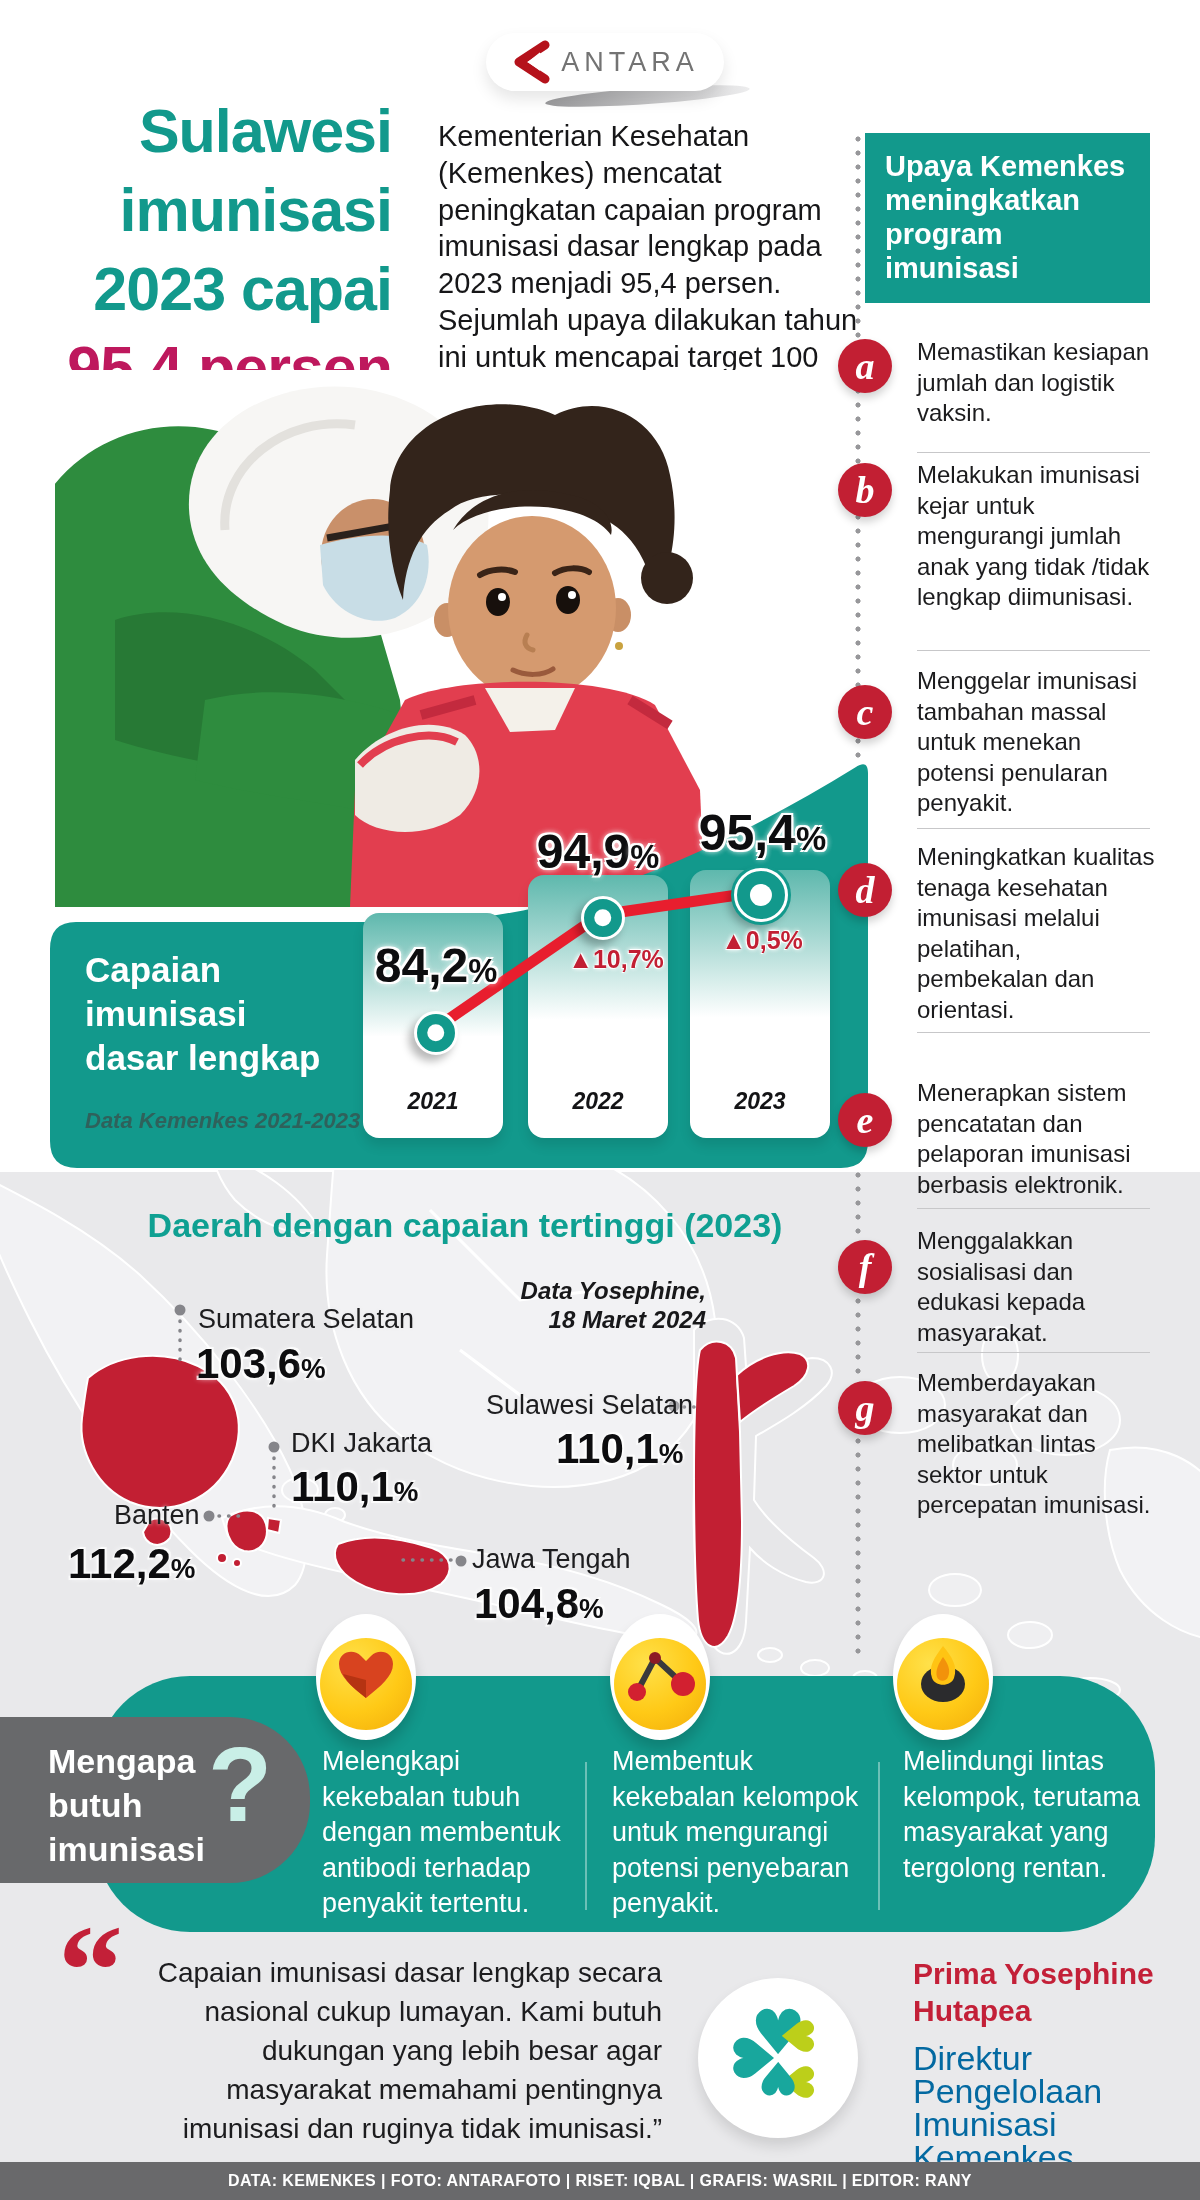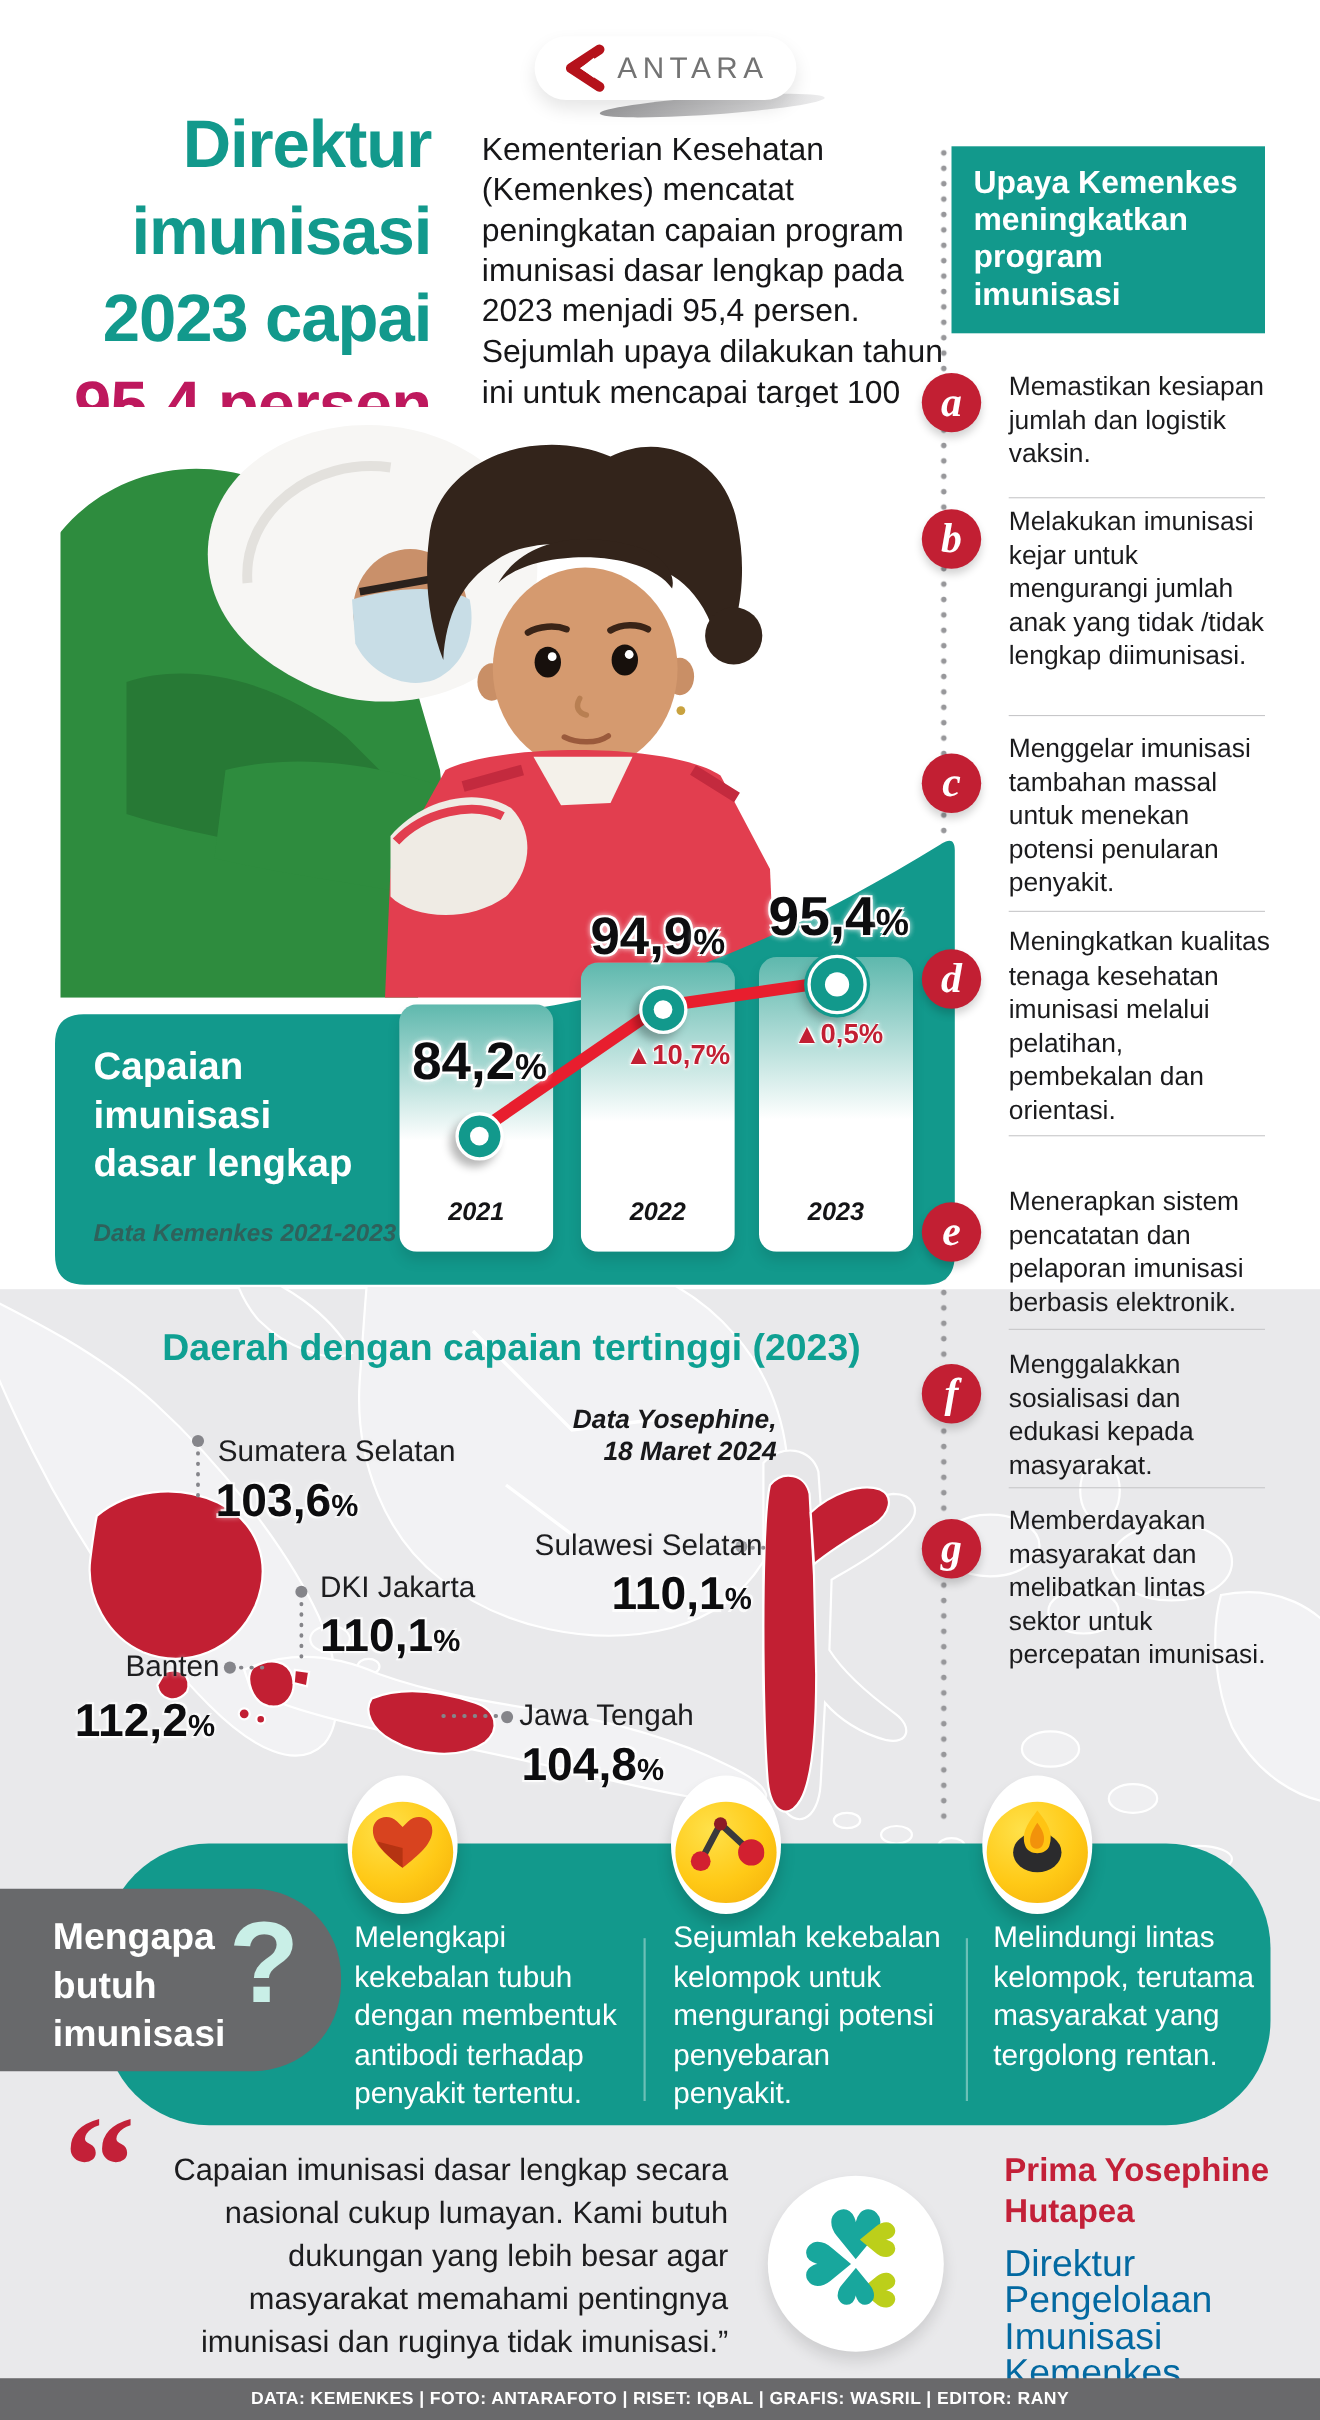--- a/index.html
+++ b/index.html
@@ -94,21 +94,21 @@
   <div class="logo-swoosh"></div>
   <div class="logo-pill">
     <svg width="40" height="44" viewBox="0 0 40 44">
       <path d="M34,5 L8,22 L34,39" fill="none" stroke="#B5121B" stroke-width="9" stroke-linejoin="round" stroke-linecap="round"></path>
       <path d="M30,14 L20,22 L30,29" fill="none" stroke="#ffffff" stroke-width="4"></path>
     </svg>
     <span class="logo-text">ANTARA</span>
   </div>
 
   <div class="headline">
-    <span>Direktur</span><br>
+    <span>Sulawesi</span><br>
     <span>imunisasi</span><br>
     <span>2023 capai</span><br>
     <span class="red">95,4 persen</span>
   </div>
   <div class="intro">Kementerian Kesehatan (Kemenkes) mencatat peningkatan capaian program imunisasi dasar lengkap pada 2023 menjadi 95,4 persen. Sejumlah upaya dilakukan tahun ini untuk mencapai target 100 persen.</div>
 
   <svg class="abs" style="left:55px;top:370px" width="800" height="537" viewBox="0 0 800 537">
     <rect width="800" height="537" fill="#ffffff"></rect>
     <path d="M-5,120 C40,60 120,40 190,70 C250,95 290,150 310,210 L345,330 C355,420 340,490 325,537 L-5,537 Z" fill="#2E8C3E"></path>
     <path d="M60,250 C120,230 200,250 260,300 L320,360 L290,430 C210,400 120,390 60,370 Z" fill="#277935"></path>
@@ -302,21 +302,21 @@
     <div class="egg"></div>
       <div class="yc"></div>
     <svg class="glyph" width="70" height="70" viewBox="0 0 70 70">
       <ellipse cx="35" cy="44" rx="22" ry="18" fill="#2B2B2D"></ellipse>
       <path d="M35,6 C44,17 50,26 46,38 C43,47 27,47 24,38 C20,26 27,17 35,6 Z" fill="#FFC413"></path>
       <path d="M35,17 C40,24 43,30 40,37 C38,42 31,42 29,37 C27,30 31,23 35,17 Z" fill="#F2920B"></path>
     </svg>
   </div>
   <div class="why-text" style="left:322px;width:252px">Melengkapi kekebalan tubuh dengan membentuk antibodi terhadap penyakit tertentu.</div>
   <div class="vdiv" style="left:585px"></div>
-  <div class="why-text" style="left:612px;width:256px">Sejumlah kekebalan kelompok untuk mengurangi potensi penyebaran penyakit.</div>
+  <div class="why-text" style="left:612px;width:256px">Membentuk kekebalan kelompok untuk mengurangi potensi penyebaran penyakit.</div>
   <div class="vdiv" style="left:878px"></div>
   <div class="why-text" style="left:903px;width:246px">Melindungi lintas kelompok, terutama masyarakat yang tergolong rentan.</div>
 
   <div class="qmark">“</div>
   <div class="qtext">Capaian imunisasi dasar lengkap secara nasional cukup lumayan. Kami butuh dukungan yang lebih besar agar masyarakat memahami pentingnya imunisasi dan ruginya tidak imunisasi.”</div>
   <div class="klogo">
     <svg width="160" height="160" viewBox="0 0 160 160">
       <g font-family="DejaVu Sans, sans-serif" text-anchor="middle">
         <text x="80" y="76" font-size="62" fill="#18A79D">♥</text>
         <text x="80" y="76" font-size="56" fill="#18A79D" transform="rotate(-90 80 80)">♥</text>

